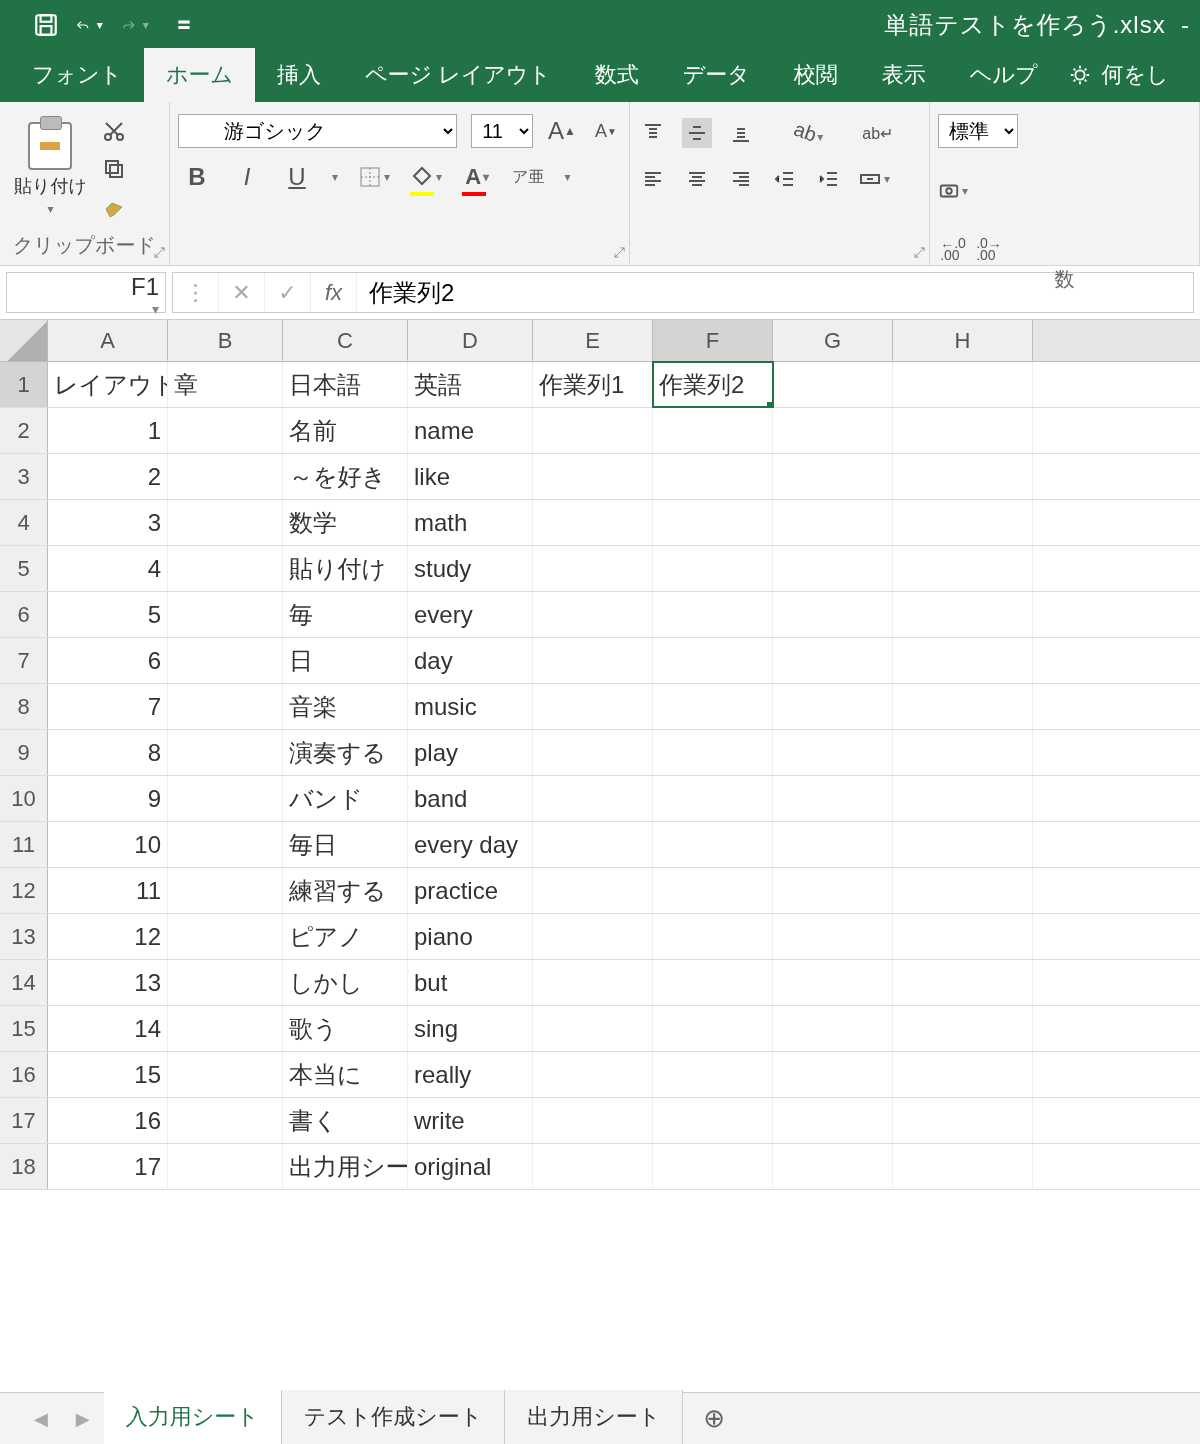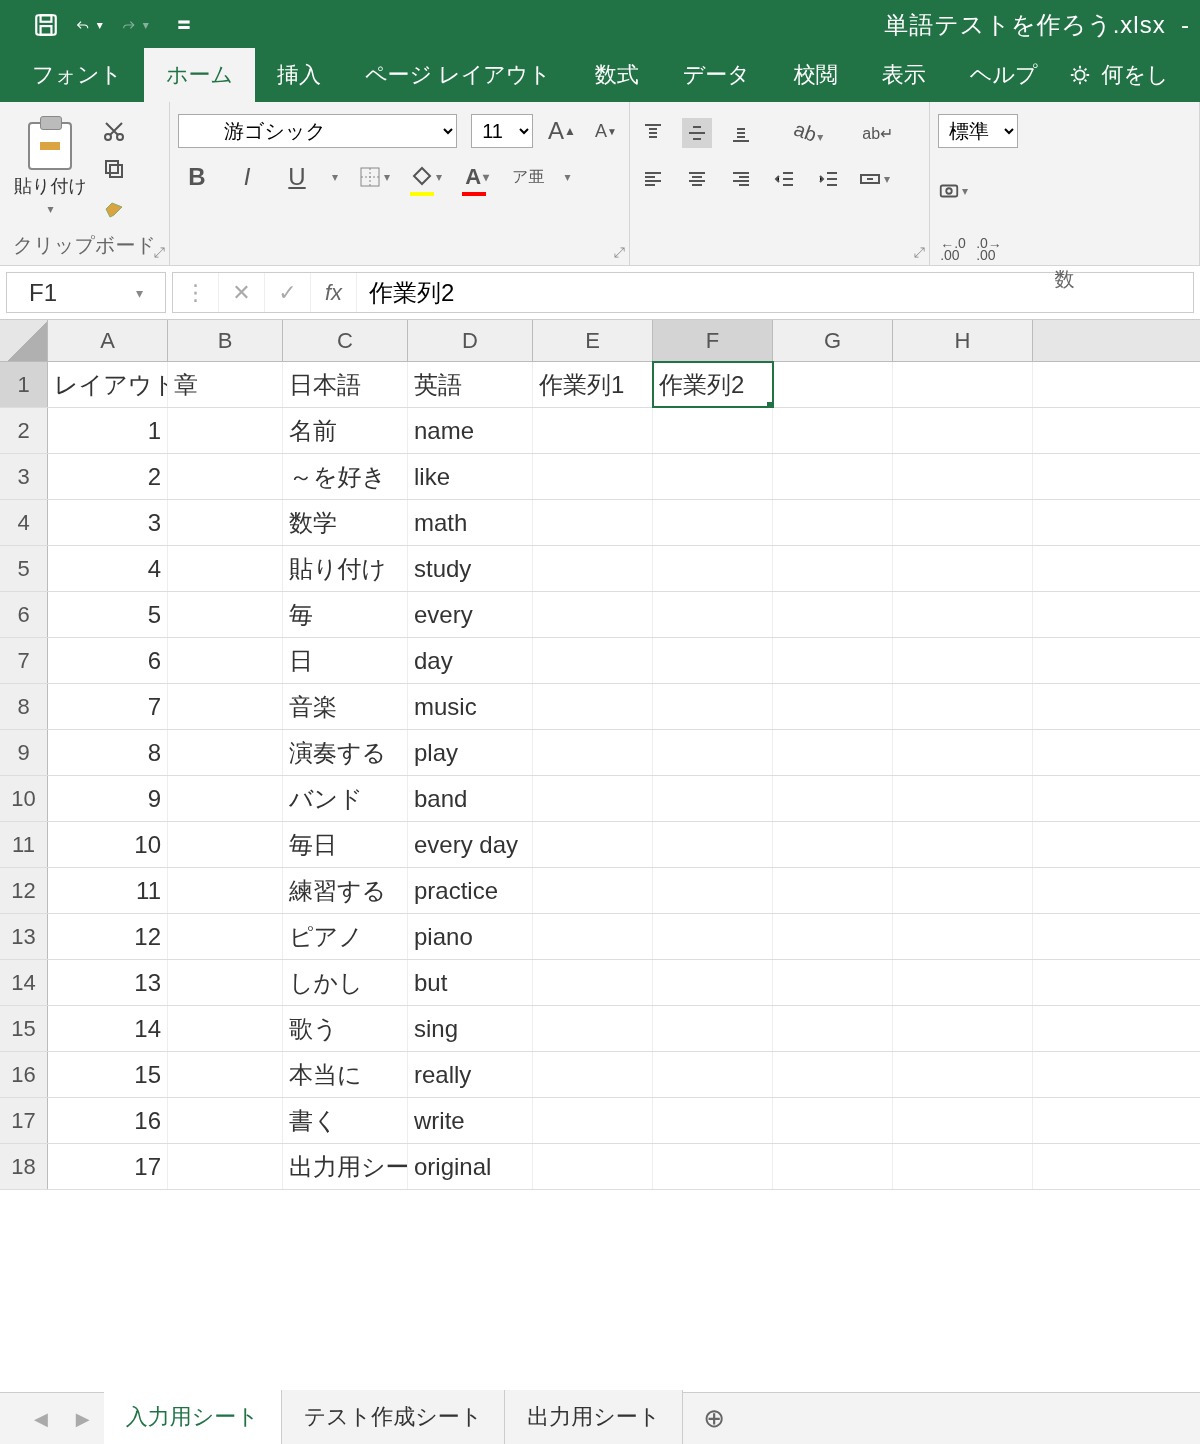--- a/index.html
+++ b/index.html
@@ -28,21 +28,21 @@
 .iconbtn { display: inline-flex; align-items: center; justify-content: center; min-width: 30px; height: 30px; color: #555; position: relative;}
 .iconbtn .dd { font-size: 12px; margin-left: 2px; color: #777;}
 .stack { display: flex; flex-direction: column; gap: 8px; }
 .bigpaste { display: flex; flex-direction: column; align-items: center; gap: 4px; padding: 0 6px;}
 .bigpaste .icon { width: 44px; height: 48px; background: linear-gradient(#d9a441,#d9a441) center/20px 8px no-repeat, #fff; border: 2px solid #888; border-radius: 4px; position: relative;}
 .bigpaste .icon::before { content:""; position:absolute; top:-8px; left:10px; width:20px; height:12px; background:#bbb; border:1px solid #888; border-radius:3px;}
 .bigpaste .lbl { font-size: 18px;}
 
 
 .fbar { height: 54px; border-bottom: 1px solid #ccc; display: flex; align-items: stretch; background: #fff;}
-.namebox { width: 160px; border: 1px solid #ccc; margin: 6px; display: flex; align-items: center; padding: 0 22px; font-size: 24px; justify-content: space-between; background:#fff;}
+.namebox { width: 160px; border: 1px solid #ccc; margin: 6px; display: flex; align-items: flex-end; padding: 0 6px; font-size: 24px; justify-content: space-between; background:#fff;flex-direction:column;}
 .namebox .dd{ color:#888; font-size:14px;}
 .fxwrap { display: flex; align-items: center; border: 1px solid #ccc; margin: 6px 6px 6px 0; flex: 1; background:#fff;}
 .fxwrap .fxbtn { width: 46px; text-align: center; color: #aaa; font-size: 22px; border-right: 1px solid #eee; height: 100%; display:flex; align-items:center; justify-content:center;}
 .fxwrap .fxbtn.fx { font-style: italic; color: #666; }
 .fxwrap input { border: none; outline: none; font-size: 24px; padding: 0 12px; flex:1; height:100%; }
 
 
 .grid { position: relative; }
 .cols { display: flex; height: 42px; background: #e6e6e6; border-bottom: 1px solid #bbb; }
 .selall { width: 48px; border-right: 1px solid #bbb; background: linear-gradient(135deg, transparent 55%, #b0b0b0 55%); }

